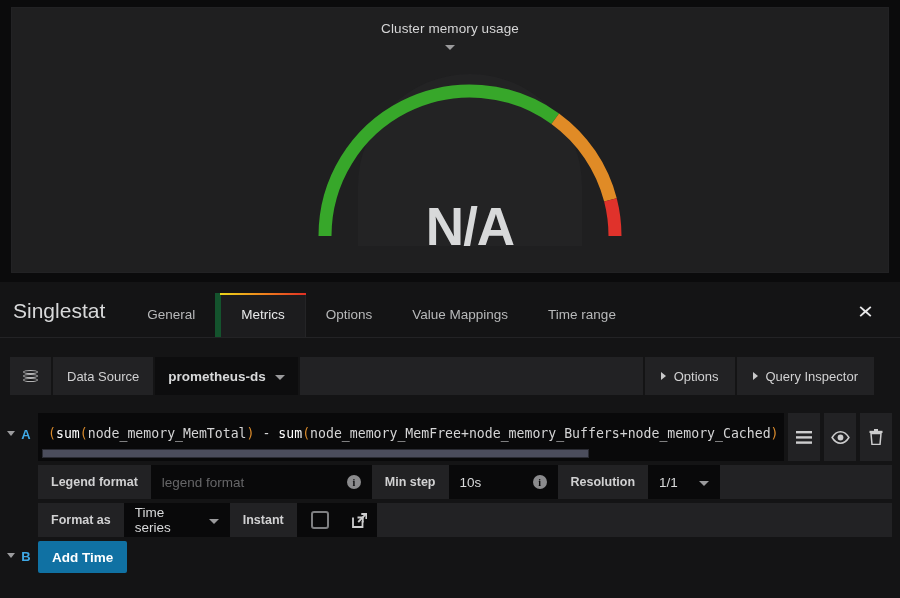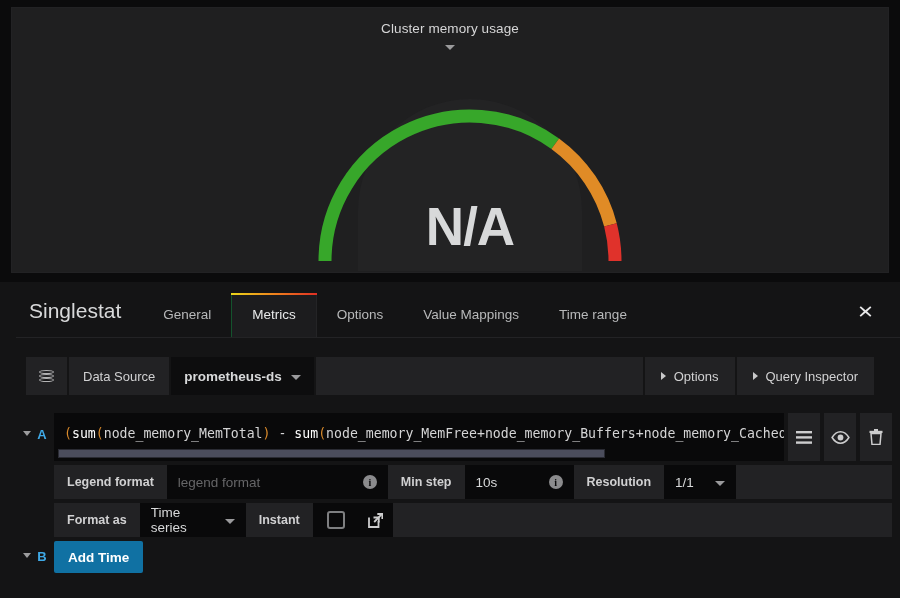--- a/index.html
+++ b/index.html
@@ -29,36 +29,35 @@
   .caret-down {
     width: 0; height: 0;
     border-left: 5px solid transparent;
     border-right: 5px solid transparent;
     border-top: 5px solid #9a9a9c;
     margin-top: 2px;
   }
   .gauge-wrap {
     position: absolute; left: 0; right: 0; top: 38px;
     height: 225px;
-    display: flex; align-items: flex-end; justify-content: center; margin-left: 40px;
+    display: flex; align-items: flex-start; justify-content: center; margin-left: 40px;
   }
   .gauge-svg { display: block; }
   .gauge-value {
     position: absolute; left: 0; right: 0; top: 150px;
     text-align: center;
     font-size: 53px; font-weight: bold; color: #d8d9da;
     letter-spacing: -1px;
   }
 
   
   .editor {
     position: absolute; left: 0; top: 282px;
     width: 900px; height: 316px;
     background: #141415;
-    padding-left: 16px;
   }
 
   
   .tabbar {
     position: relative;
     height: 56px;
     display: flex; align-items: flex-end;
     border-bottom: 1px solid #232325;
     background: #141415;
   }
@@ -72,21 +71,21 @@
     padding: 0 20px 15px 20px;
     font-size: 13.5px; color: #b8b9ba;
     cursor: pointer; background: transparent;
     border: none; outline: none;
     font-family: Liberation Sans, sans-serif;
   }
   .tab.active {
     color: #e8e9ea;
     background: #1c1c1e;
     padding-top: 14px;
-    border-left: 1px solid #14532d;
+    border-left: 6px solid #14532d;
     border-right: 1px solid #242426;
   }
   .tab.active::before {
     content: "";
     position: absolute; left: -1px; right: -1px; top: 0;
     height: 2px;
     background: linear-gradient(90deg, #ebd61a 0%, #ef7b1d 55%, #e02f24 100%);
   }
   .close-btn {
     position: absolute; right: 24px; top: 18px;

